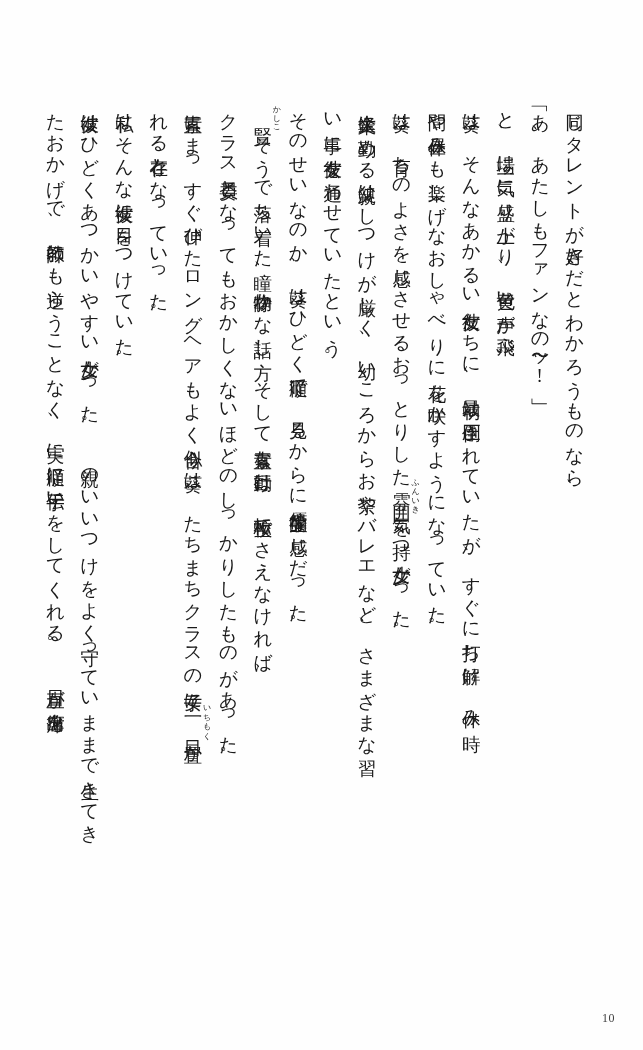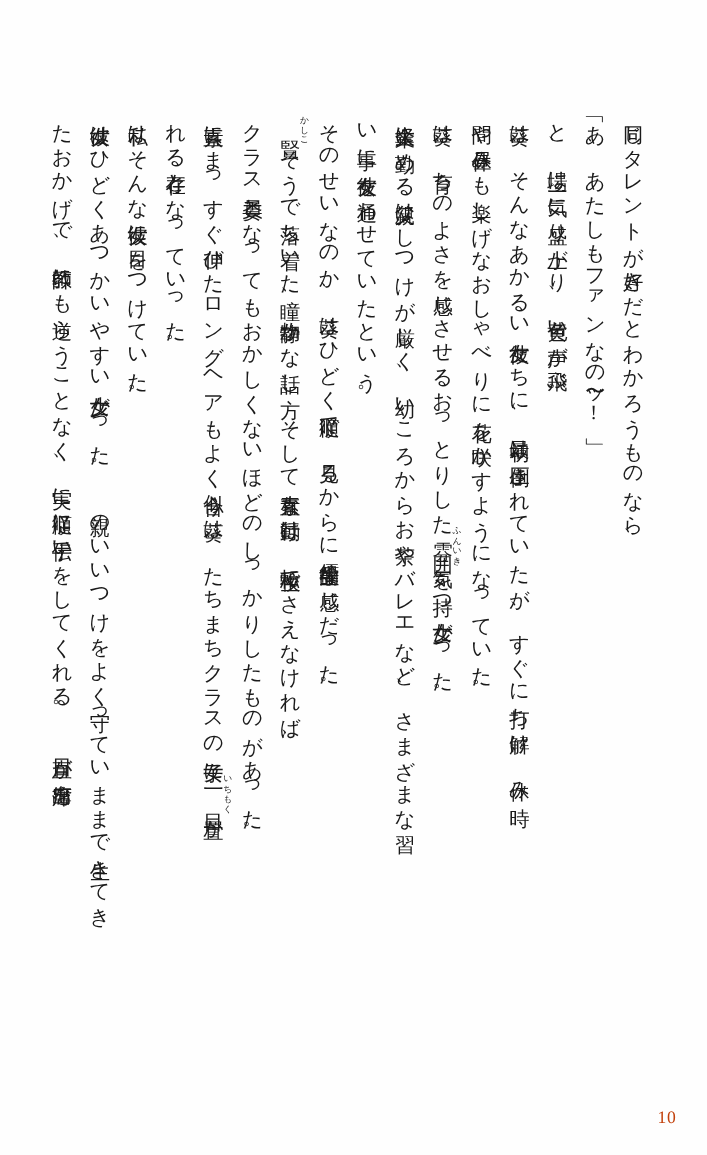--- a/index.html
+++ b/index.html
@@ -50,23 +50,23 @@
   }
   rt {
     font-size: 8px;
     letter-spacing: 0;
     line-height: 1;
   }
   #page-number {
     position: absolute;
     right: 28px;
     bottom: 24px;
-    font-size: 16px;
+    font-size: 12px;
     font-family: "Liberation Serif", "DejaVu Serif", serif;
-    color: #c2410c;
+    color: #404040;
     letter-spacing: 0.04em;
   }
 </style>
 </head>
 <body>
 
 <div id="page">
 
   <div id="text-body">
     <p class="ln">同じタレントが好きだとわかろうものなら、</p>

